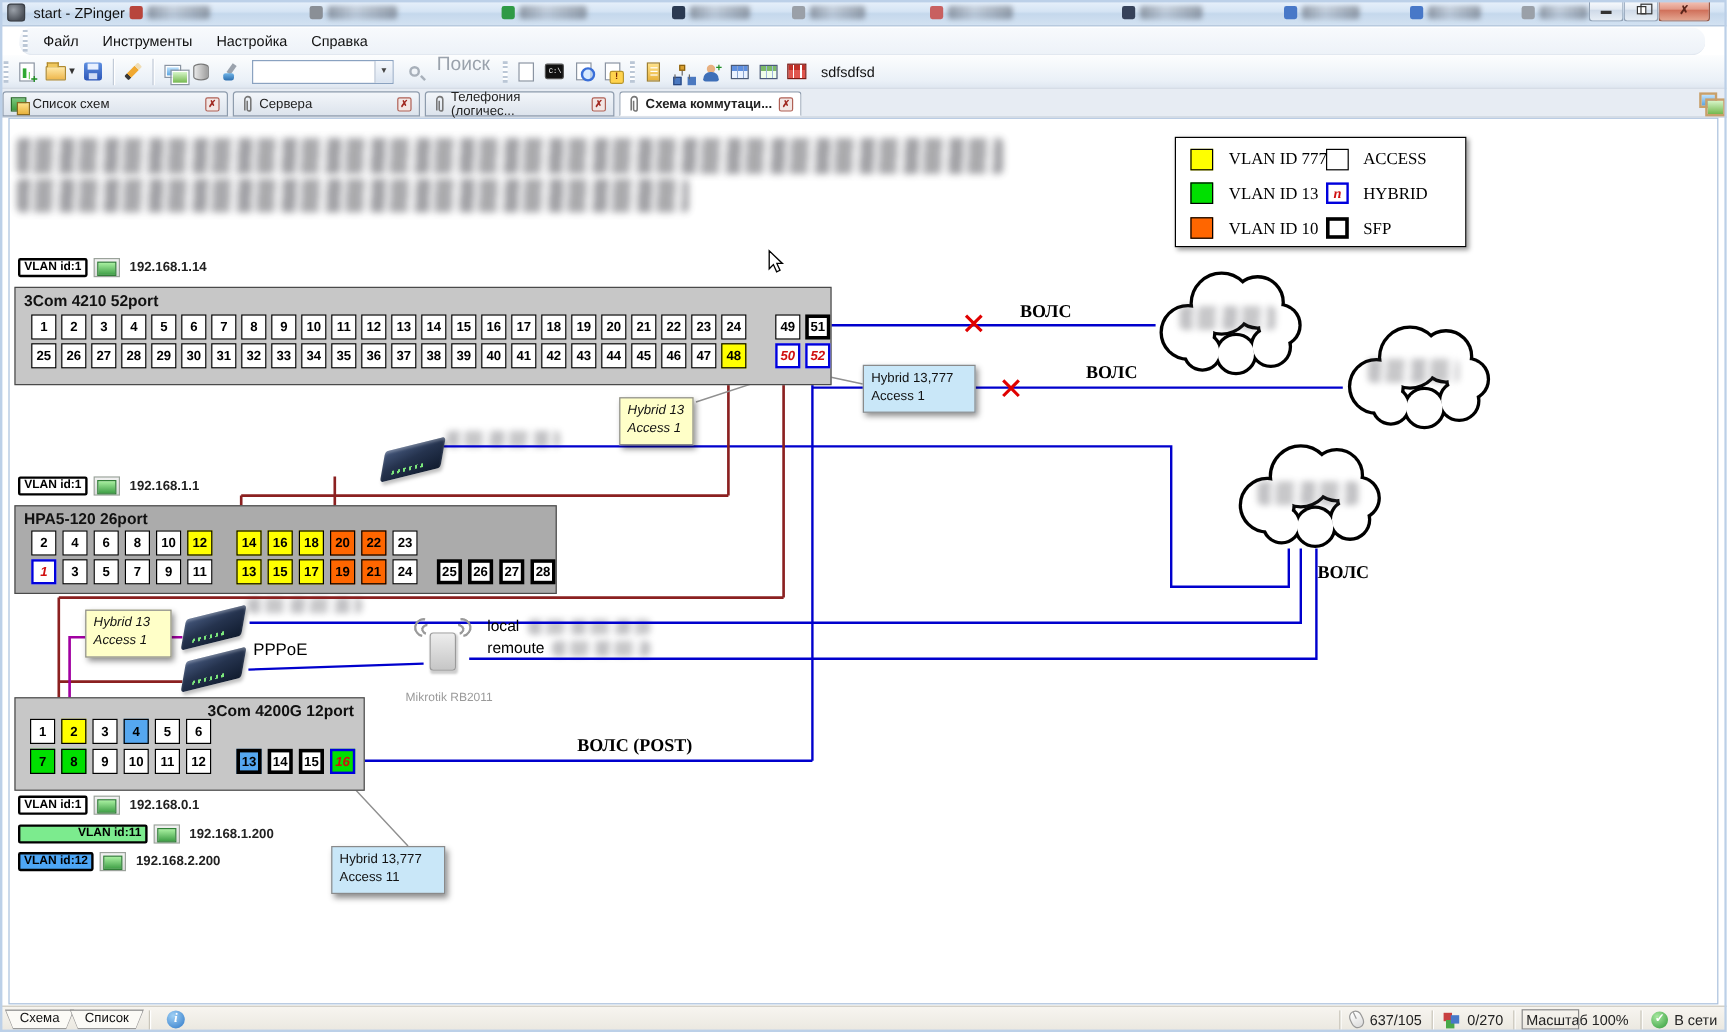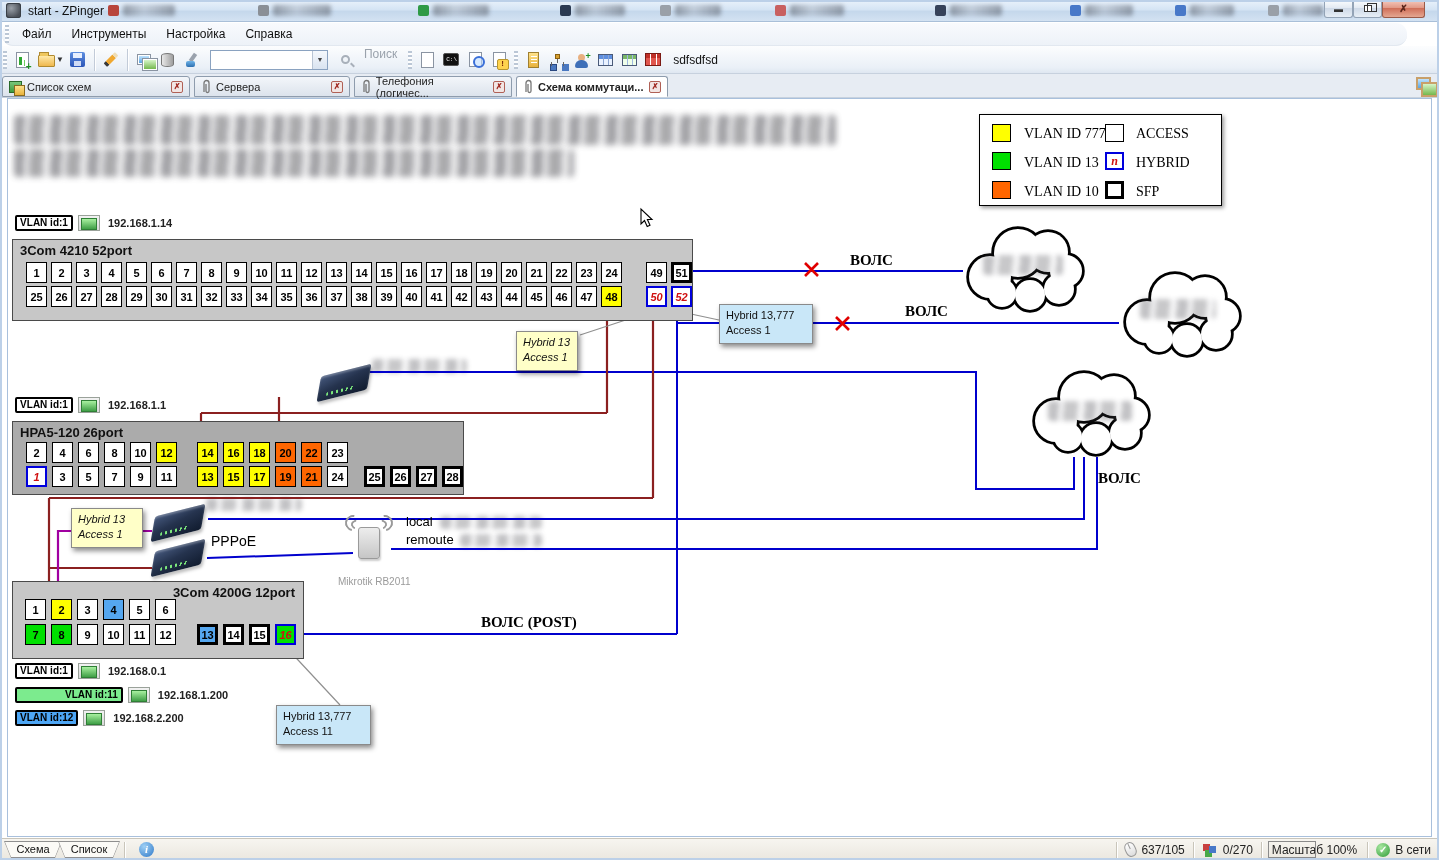--- a/index.html
+++ b/index.html
@@ -22,21 +22,21 @@
   .winbtns{position:absolute;right:14px;top:0;display:flex;}
   .wbtn{width:29px;height:18px;border:1px solid #93A3B6;border-top:none;margin-left:0;
     background:linear-gradient(#FDFEFF,#E3EAF3 45%,#CFDAE8 50%,#E7EEF6);
     border-radius:0 0 3px 3px;display:flex;align-items:center;justify-content:center;
     font-size:9px;color:#333;}
   .wbtn.close{width:43px;color:#5A241A;font-size:10px;font-weight:bold;
     background:linear-gradient(#F6CCC0,#E29A88 45%,#D0705A 50%,#E4A691);border-color:#9A5A48;}
   .restore-glyph{width:8px;height:7px;border:1px solid #333;position:relative;background:#fff;}
   .restore-glyph::before{content:"";position:absolute;left:2px;top:-3px;width:8px;height:7px;border:1px solid #333;}
 
-  .menubar{position:absolute;left:2px;top:23px;width:1405px;height:23px;
+  .menubar{position:absolute;left:16px;top:23px;width:1405px;height:23px;
     background:linear-gradient(#F8FAFD,#EDF2F8);display:flex;align-items:center;z-index:40;
     border-bottom:1px solid #E2E8F0;border-radius:11px;}
   .menu-item{font-size:12px;color:#111;padding:3px 10px;cursor:default;}
   .grip{width:4px;height:18px;margin:0 3px;
     background:repeating-linear-gradient(180deg,#BBC7D6 0 2px,rgba(255,255,255,.9) 2px 4px);}
 
   .toolbar{position:absolute;left:0;top:46px;width:1439px;height:28px;
     background:linear-gradient(#FCFDFE,#EAF0F7 80%,#DFE7F1);
     border-bottom:1px solid #C7D1DE;display:flex;align-items:center;z-index:40;}
   .tbi{width:24px;height:24px;display:inline-flex;align-items:center;justify-content:center;position:relative;}
@@ -79,21 +79,21 @@
     linear-gradient(#5E8FE0 0 4px,#EAF2FF 4px);}
   .sh-grid.alt{background:linear-gradient(90deg,transparent 0 4px,#a0b8e0 4px 5px,transparent 5px 9px,#a0b8e0 9px 10px,transparent 10px),linear-gradient(#7AB868 0 4px,#F0FFEA 4px);}
   .sh-table-red{width:16px;height:13px;border:1px solid #7a1a14;background:
     linear-gradient(90deg,transparent 0 4px,#fff 4px 5px,transparent 5px 10px,#fff 10px 11px,transparent 11px),
     linear-gradient(#C03028 0 4px,#E0564E 4px);}
   .sh-search{width:9px;height:9px;border:2px solid #A8B0BA;border-radius:50%;position:relative;}
   .sh-search::after{content:"";position:absolute;left:7px;top:7px;width:5px;height:2px;background:#A8B0BA;transform:rotate(45deg);}
   .combo{width:118px;height:20px;background:#fff;border:1px solid #8AA2C0;display:flex;margin:0 6px;}
   .combo .dd{margin-left:auto;width:15px;background:linear-gradient(#F5F8FC,#D9E3F0);border-left:1px solid #B8C4D4;
     text-align:center;font-size:7px;line-height:18px;color:#444;}
-  .search-label{font-size:12px;color:#9aa2ac;margin:0 8px 12px 6px;}
+  .search-label{font-size:16px;color:#9aa2ac;margin:0 8px 12px 6px;}
   .custom-note{font-size:12px;color:#111;margin-left:8px;}
 
   
   .tabbar{position:absolute;left:0;top:74px;width:1439px;height:24px;background:#E7ECF3;z-index:40;
     display:flex;align-items:flex-end;border-bottom:1px solid #C8D2DE;}
   .dtab{height:21px;margin:0 2px 0 2px;padding:0 6px;display:flex;align-items:center;gap:5px;
     border:1px solid #8E9CAD;border-radius:3px 3px 0 0;font-size:11px;color:#222;
     background:linear-gradient(#F3F6FA,#DCE3EC);}
   .dtab.active{background:#FFFFFF;font-weight:bold;border-bottom-color:#fff;}
   .dtab .xbox{width:12px;height:12px;margin-left:auto;border:1px solid #B06055;background:#F2E6E4;

